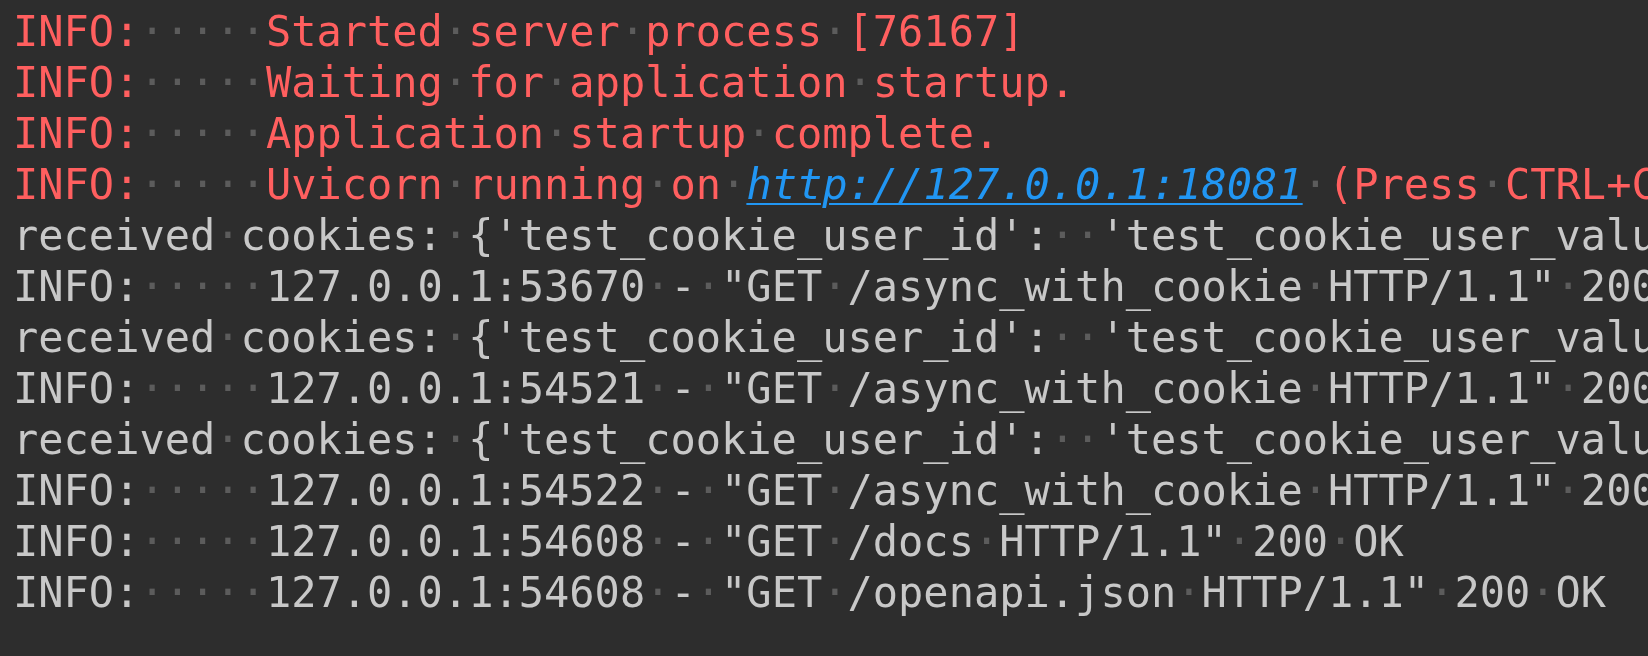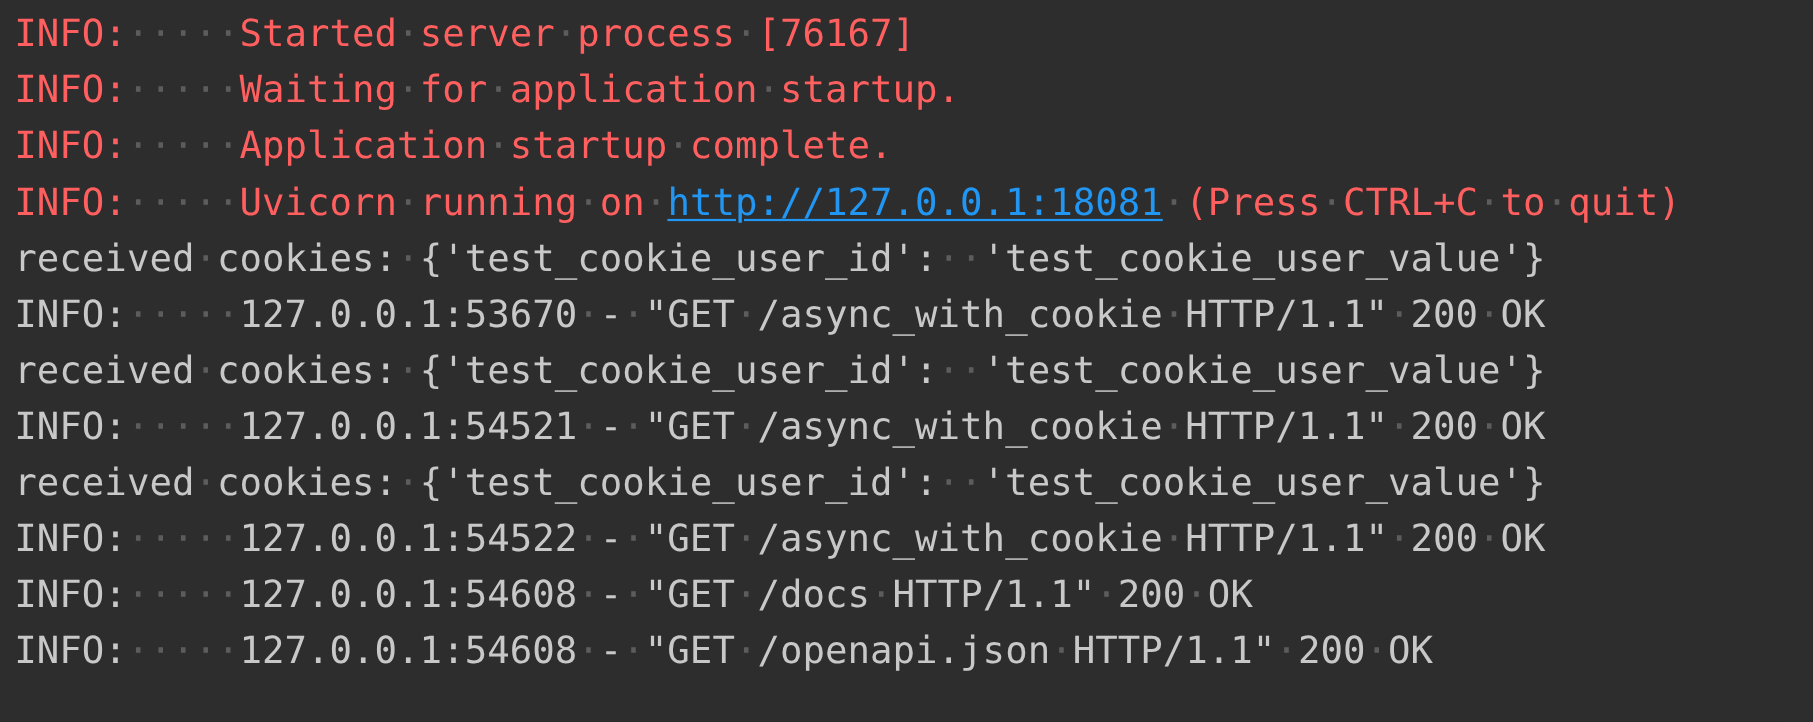--- a/index.html
+++ b/index.html
@@ -13,34 +13,34 @@
     overflow: hidden;
     font-family: "DejaVu Sans Mono", "Liberation Mono", monospace;
   }
   #terminal {
     width: 1648px;
     height: 656px;
     background: #2d2d2d;
     box-sizing: border-box;
     padding: 6px 0 0 13px;
     font-family: "DejaVu Sans Mono", "Liberation Mono", monospace;
-    font-size: 34px;
+    font-size: 42px;
     line-height: 51px;
     letter-spacing: 0px;
     white-space: pre;
     -webkit-font-smoothing: antialiased;
   }
   .line {
     height: 51px;
     white-space: pre;
     font-family: "DejaVu Sans Mono", "Liberation Mono", monospace;
   }
   .seg { white-space: pre; }
   .c-red   { color: #ff5f5f; }
   .c-gray  { color: #c8c8c8; }
-  .c-blue  { color: #2196f3; text-decoration: underline; text-underline-offset: 4px; text-decoration-thickness: 2px; }
+  .c-blue  { color: #2196f3; text-decoration: underline; text-underline-offset: 4px; text-decoration-thickness: 2px; font-style: italic; }
   
   .ws { color: #5c5c5c; }
 </style>
 </head>
 <body>
 
 <div id="terminal"><div class="line"><span class="seg c-red">INFO:</span><span class="seg ws">·····</span><span class="seg c-red">Started<span class="ws">·</span>server<span class="ws">·</span>process<span class="ws">·</span>[76167]</span></div><div class="line"><span class="seg c-red">INFO:</span><span class="seg ws">·····</span><span class="seg c-red">Waiting<span class="ws">·</span>for<span class="ws">·</span>application<span class="ws">·</span>startup.</span></div><div class="line"><span class="seg c-red">INFO:</span><span class="seg ws">·····</span><span class="seg c-red">Application<span class="ws">·</span>startup<span class="ws">·</span>complete.</span></div><div class="line"><span class="seg c-red">INFO:</span><span class="seg ws">·····</span><span class="seg c-red">Uvicorn<span class="ws">·</span>running<span class="ws">·</span>on<span class="ws">·</span></span><span class="seg c-blue">http://127.0.0.1:18081</span><span class="seg ws">·</span><span class="seg c-red">(Press<span class="ws">·</span>CTRL+C<span class="ws">·</span>to<span class="ws">·</span>quit)</span></div><div class="line"><span class="seg c-gray">received<span class="ws">·</span>cookies:<span class="ws">·</span>{'test_cookie_user_id':<span class="ws">··</span>'test_cookie_user_value'}</span></div><div class="line"><span class="seg c-gray">INFO:</span><span class="seg ws">·····</span><span class="seg c-gray">127.0.0.1:53670<span class="ws">·</span>-<span class="ws">·</span>"GET<span class="ws">·</span>/async_with_cookie<span class="ws">·</span>HTTP/1.1"<span class="ws">·</span>200<span class="ws">·</span>OK</span></div><div class="line"><span class="seg c-gray">received<span class="ws">·</span>cookies:<span class="ws">·</span>{'test_cookie_user_id':<span class="ws">··</span>'test_cookie_user_value'}</span></div><div class="line"><span class="seg c-gray">INFO:</span><span class="seg ws">·····</span><span class="seg c-gray">127.0.0.1:54521<span class="ws">·</span>-<span class="ws">·</span>"GET<span class="ws">·</span>/async_with_cookie<span class="ws">·</span>HTTP/1.1"<span class="ws">·</span>200<span class="ws">·</span>OK</span></div><div class="line"><span class="seg c-gray">received<span class="ws">·</span>cookies:<span class="ws">·</span>{'test_cookie_user_id':<span class="ws">··</span>'test_cookie_user_value'}</span></div><div class="line"><span class="seg c-gray">INFO:</span><span class="seg ws">·····</span><span class="seg c-gray">127.0.0.1:54522<span class="ws">·</span>-<span class="ws">·</span>"GET<span class="ws">·</span>/async_with_cookie<span class="ws">·</span>HTTP/1.1"<span class="ws">·</span>200<span class="ws">·</span>OK</span></div><div class="line"><span class="seg c-gray">INFO:</span><span class="seg ws">·····</span><span class="seg c-gray">127.0.0.1:54608<span class="ws">·</span>-<span class="ws">·</span>"GET<span class="ws">·</span>/docs<span class="ws">·</span>HTTP/1.1"<span class="ws">·</span>200<span class="ws">·</span>OK</span></div><div class="line"><span class="seg c-gray">INFO:</span><span class="seg ws">·····</span><span class="seg c-gray">127.0.0.1:54608<span class="ws">·</span>-<span class="ws">·</span>"GET<span class="ws">·</span>/openapi.json<span class="ws">·</span>HTTP/1.1"<span class="ws">·</span>200<span class="ws">·</span>OK</span></div></div>
 
 </body></html>

